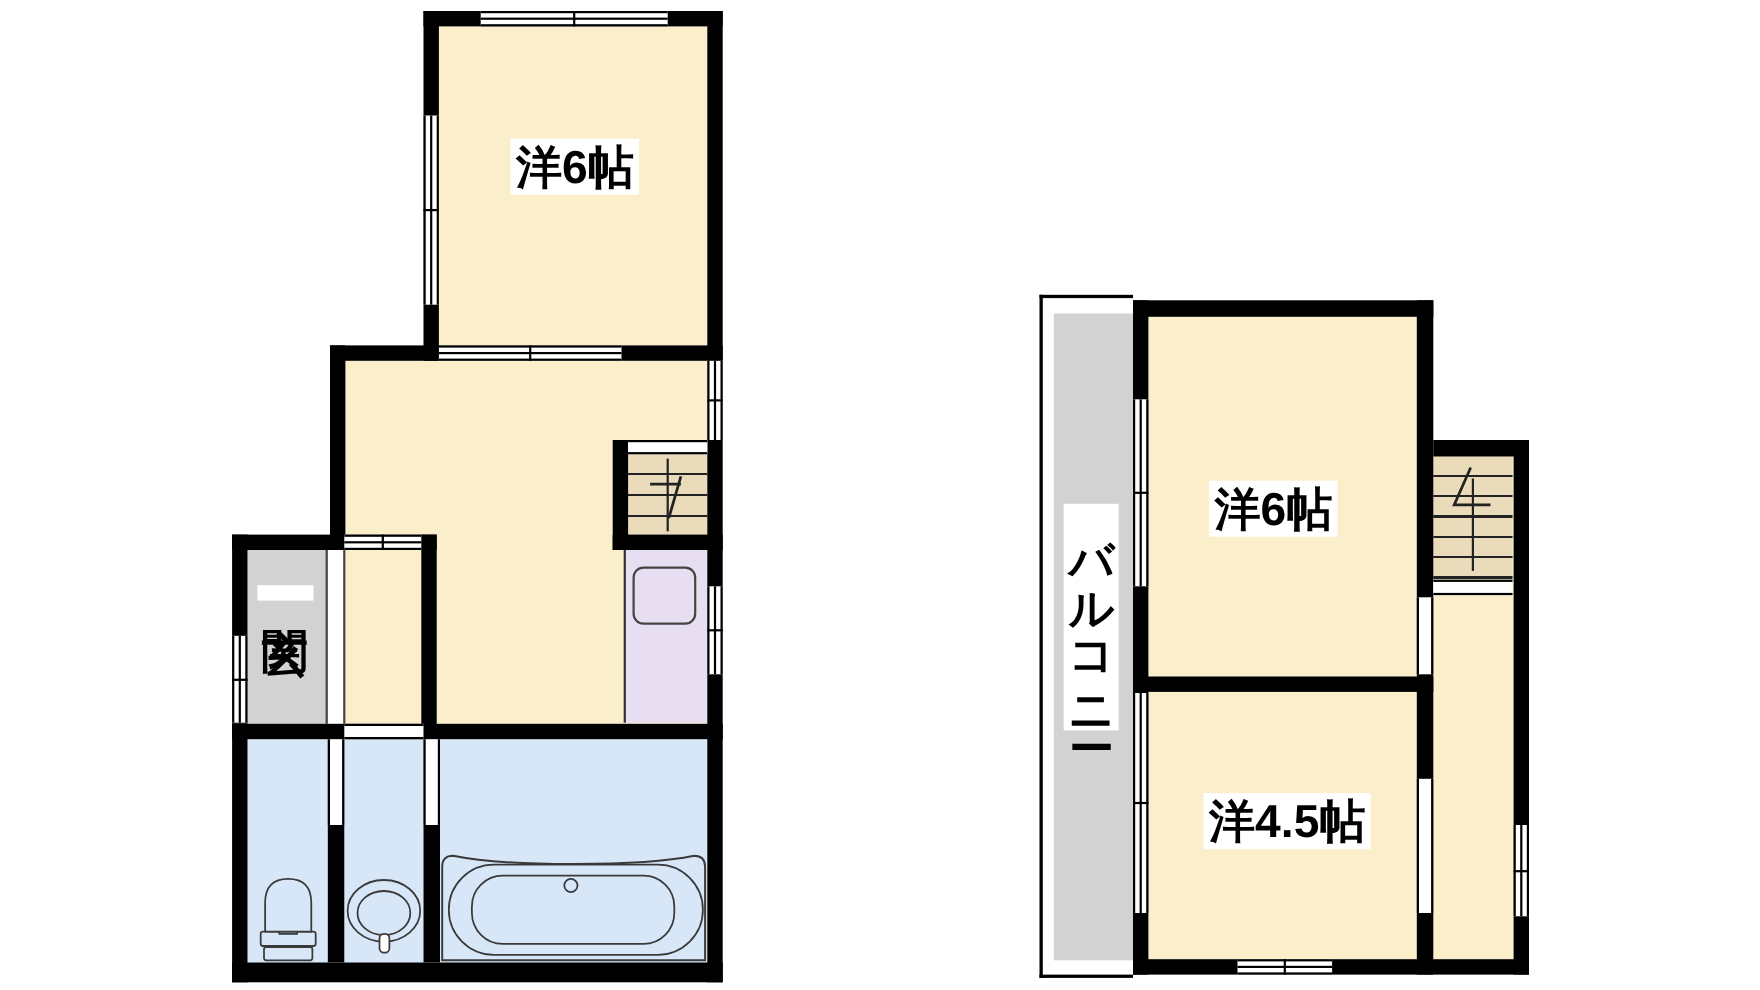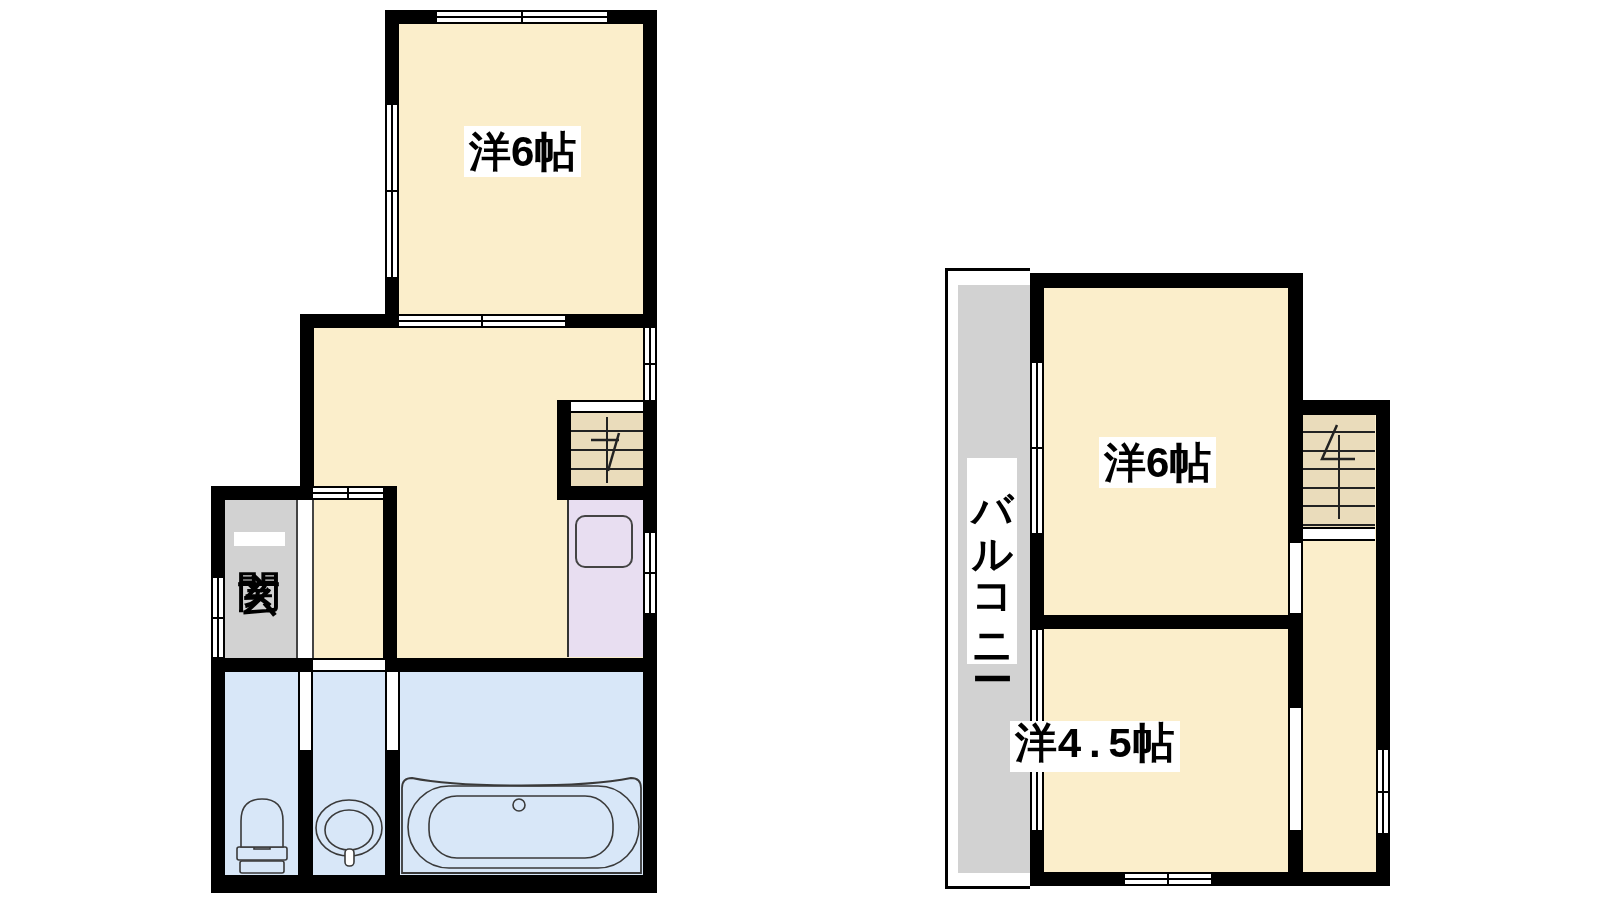--- a/index.html
+++ b/index.html
@@ -158,16 +158,16 @@
       <i class="mid"></i>
       <i class="tick"></i>
     </div>
   <div class="winv" style="left:1376px;top:750px;width:14px;height:83px;">
       <i class="mid"></i>
       <i class="tick"></i>
     </div>
   <div class="winh" style="left:1303px;top:527px;width:72px;height:14px;"></div>
 
   <div class="label" style="left:1099px;top:437px;">洋6帖</div>
-  <div class="label" style="left:1010px;top:721px;font-family:Liberation Mono, monospace;">洋4.5帖</div>
+  <div class="label" style="left:1094px;top:721px;">洋4.5帖</div>
   <div class="label vlabel" style="left:967px;top:458px;font-size:41px;">バルコニー</div>
 
 </div>
 
 </body></html>

